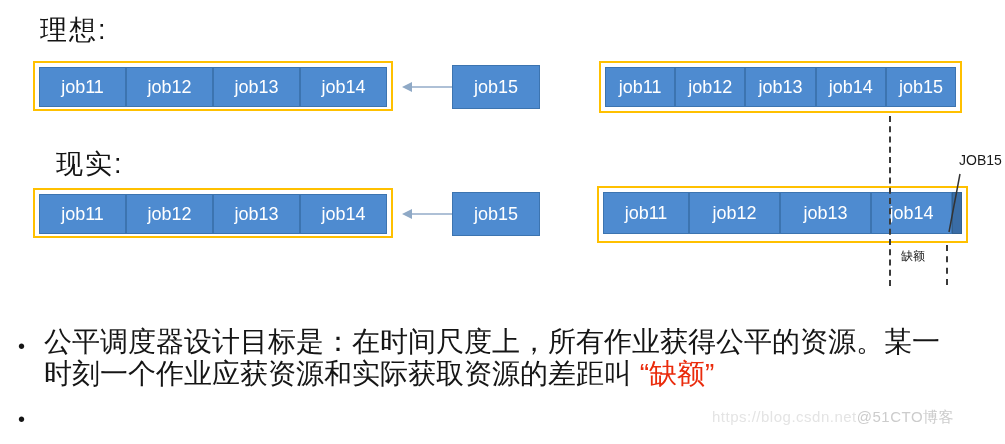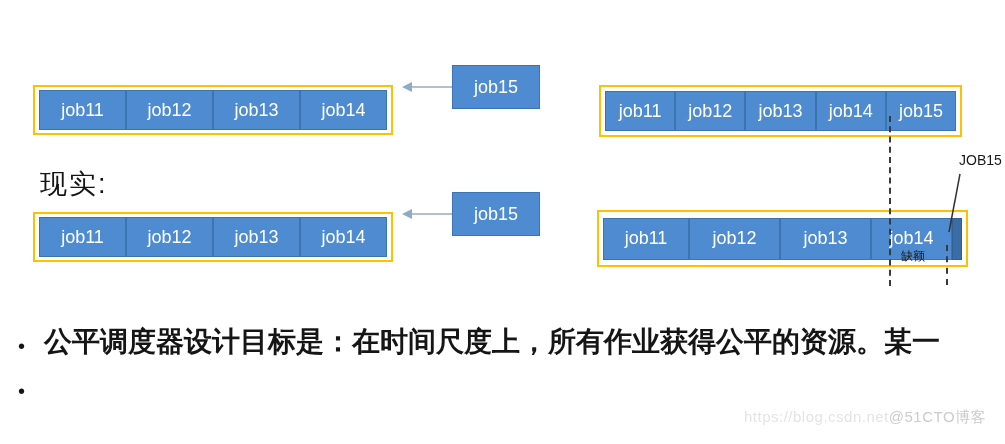--- a/index.html
+++ b/index.html
@@ -6,21 +6,21 @@
   .stage {
     position:relative; width:1005px; height:444px; background:#ffffff;
     font-family:"Liberation Sans","DejaVu Sans",sans-serif; overflow:hidden;
     color:#151515;
   }
   .section-label {
     position:absolute; font-size:27px; color:#141414; letter-spacing:2px;
   }
   .bar {
     position:absolute; border:2px solid #FFC000; background:#ffffff;
-    display:flex; align-items:center; padding:15px 4px; box-sizing:border-box;margin-top:24px;
+    display:flex; align-items:flex-start; padding:4px 4px; box-sizing:border-box;
   }
   .job-box {
     background:#4E8BD0; border:1px solid #3C74B0; color:#ffffff;
     font-size:18px; display:flex; align-items:center; justify-content:center;
     height:40px; flex:1 1 0; box-sizing:border-box;
   }
   .job-single {
     position:absolute; width:88px; height:44px; background:#4E8BD0;
     border:1px solid #3C74B0; color:#ffffff; font-size:18px;
     display:flex; align-items:center; justify-content:center; box-sizing:border-box;
@@ -33,34 +33,35 @@
     border-bottom:5px solid transparent; border-right:10px solid #8FA9C6;
   }
   .arrow-line { width:40px; height:2px; background:#AEC0D6; }
   .dashed-v { position:absolute; width:0; border-left:2px dashed #3a3a3a; }
   .small-label { position:absolute; color:#1a1a1a; }
   .callout-svg { position:absolute; }
   .bullets { position:absolute; left:18px; top:326px; width:966px; font-size:28px; line-height:32px; }
   .bullet-row { display:flex; align-items:flex-start; }
   .bullet-row + .bullet-row { margin-top:9px; }
   .bullet-marker { width:26px; flex:0 0 26px; font-size:20px; padding-top:4px; }
-  .bullet-text { flex:1;font-weight:bold; }
+  .bullet-text { flex:1; }
   .red { color:#EA2B0C; }
   .watermark {
-    position:absolute; left:744px; top:408px; font-size:15px; letter-spacing:0.5px;
+    position:absolute; left:712px; top:408px; font-size:15px; letter-spacing:0.5px;
     white-space:nowrap;
   }
   .wm-url { color:#e4e4e4; }
   .wm-handle { color:#cccccc; }
 </style>
 </head>
 <body>
 
 <div class="stage">
 
+  <div class="section-label" style="left:40px; top:12px;">理想:</div>
 
   <div class="bar" style="left:33px; top:61px; width:360px; height:50px;">
     <div class="job-box">job11</div>
     <div class="job-box">job12</div>
     <div class="job-box">job13</div>
     <div class="job-box">job14</div>
   </div>
 
   <div class="arrow" style="left:402px; top:82px;">
     <div class="arrow-head"></div>
@@ -70,21 +71,21 @@
   <div class="job-single" style="left:452px; top:65px;">job15</div>
 
   <div class="bar" style="left:599px; top:61px; width:363px; height:52px;">
     <div class="job-box">job11</div>
     <div class="job-box">job12</div>
     <div class="job-box">job13</div>
     <div class="job-box">job14</div>
     <div class="job-box">job15</div>
   </div>
 
-  <div class="section-label" style="left:40px; top:146px;margin-top:20px;">现实:</div>
+  <div class="section-label" style="left:56px; top:146px;">现实:</div>
 
   <div class="bar" style="left:33px; top:188px; width:360px; height:50px;">
     <div class="job-box">job11</div>
     <div class="job-box">job12</div>
     <div class="job-box">job13</div>
     <div class="job-box">job14</div>
   </div>
 
   <div class="arrow" style="left:402px; top:209px;">
     <div class="arrow-head"></div>
@@ -108,20 +109,21 @@
   <div class="small-label" style="left:959px; top:152px; font-size:14px;">JOB15</div>
   <svg class="callout-svg" style="left:943px; top:168px;" width="22" height="68">
     <line x1="17" y1="6" x2="6" y2="64" stroke="#333333" stroke-width="1.5"></line>
   </svg>
 
   <div class="bullets">
     <div class="bullet-row">
       <div class="bullet-marker">•</div>
       <div class="bullet-text">
         <div>公平调度器设计目标是：在时间尺度上，所有作业获得公平的资源。某一</div>
+        <div><span>时刻一个作业应获资源和实际获取资源的差距叫 </span><span class="red">“缺额”</span></div>
       </div>
     </div>
     <div class="bullet-row">
       <div class="bullet-marker">•</div>
     </div>
   </div>
 
   <div class="watermark"><span class="wm-url">https://blog.csdn.net</span><span class="wm-handle">@51CTO博客</span></div>
 
 </div>

